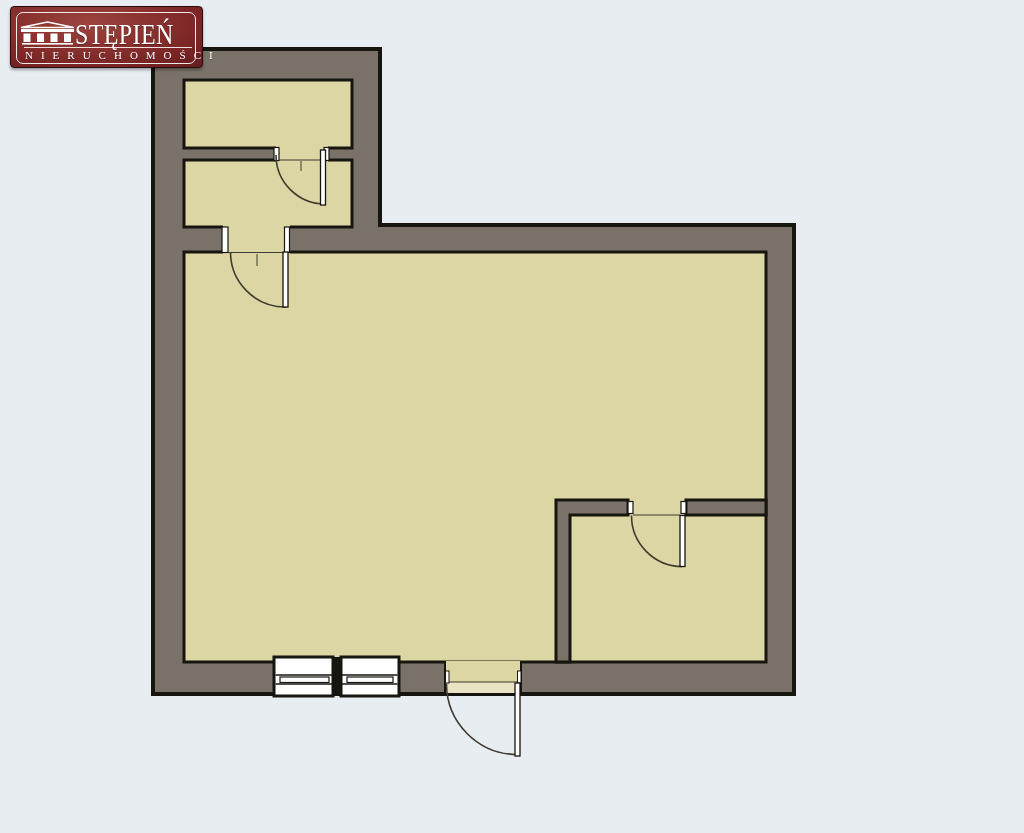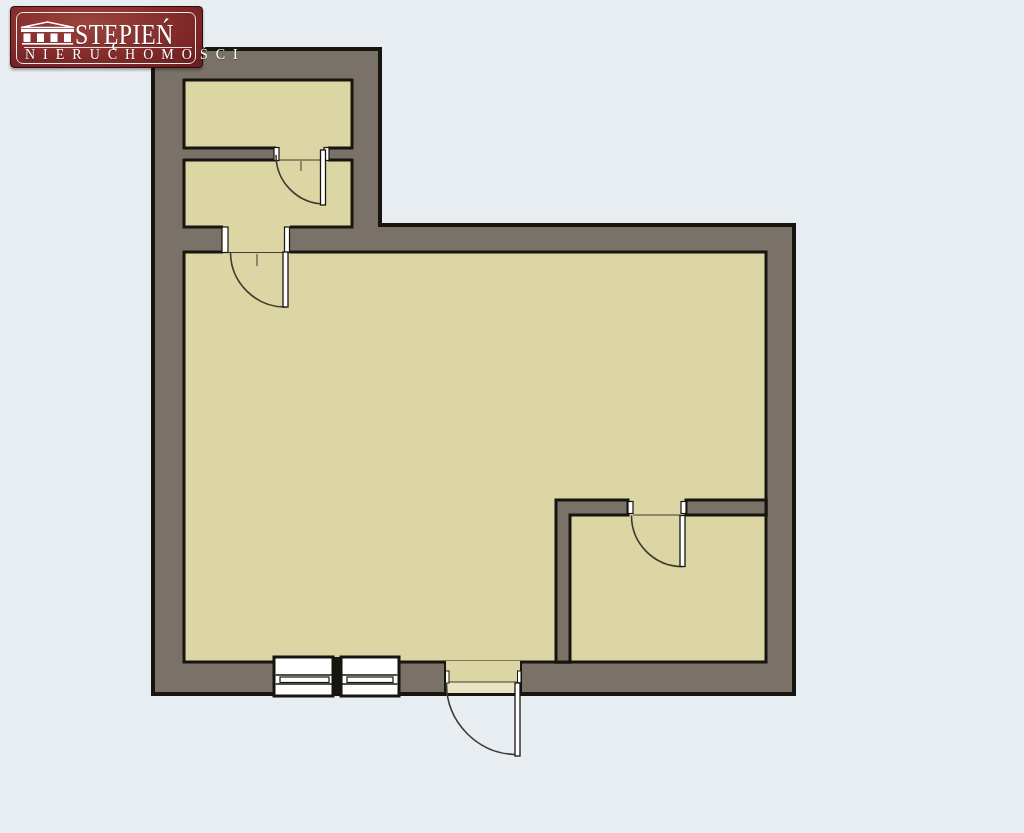--- a/index.html
+++ b/index.html
@@ -31,21 +31,21 @@
     transform:scaleX(.8);transform-origin:left top;white-space:nowrap;
     text-shadow:0 1px 1px rgba(0,0,0,.4);
   }
   .logo-divider{
     position:absolute;left:13px;right:10px;top:40px;height:1px;
     background:var(--logo_border,#f8f5f1);opacity:.9;
   }
   .logo-subtitle{
     position:absolute;left:14px;top:42.5px;
     font-family:"Liberation Serif",serif;
-    font-size:14px;line-height:10px;letter-spacing:8px;
+    font-size:11px;line-height:10px;letter-spacing:8px;
     color:var(--logo_text,#fff);white-space:nowrap;
     text-shadow:0 1px 1px rgba(0,0,0,.4);
   }
 </style>
 </head>
 <body>
 
 <div class="stage">
 
   <svg class="plan-svg" width="1024" height="833" viewBox="0 0 1024 833" xmlns="http://www.w3.org/2000/svg">

